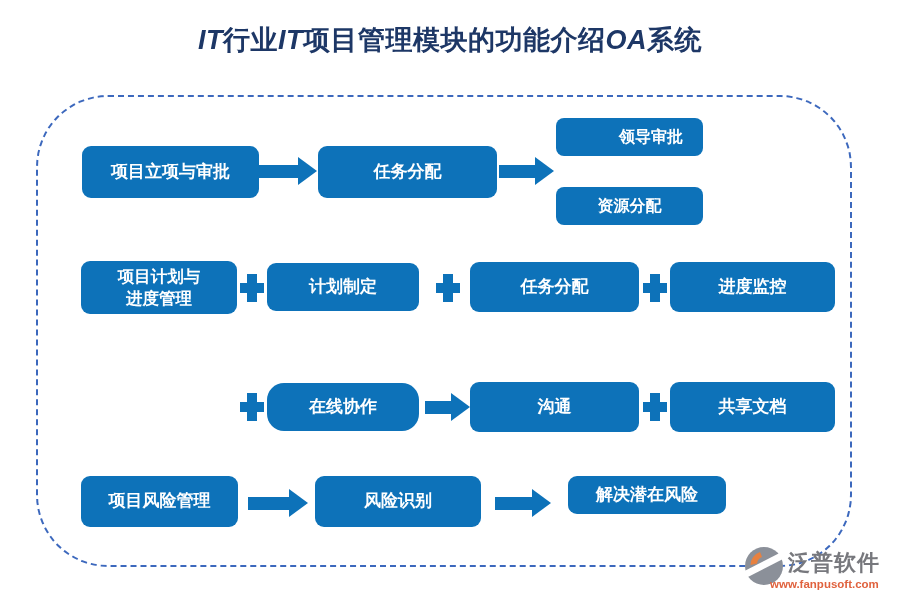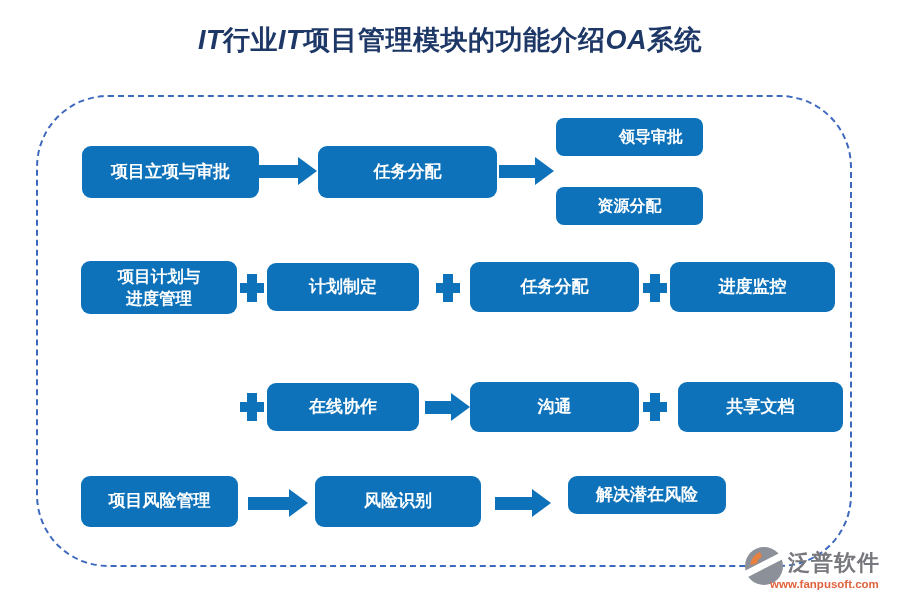--- a/index.html
+++ b/index.html
@@ -74,28 +74,28 @@
 
   <div class="box sm" style="left:556px;top:187px;width:147px;height:38px;">资源分配</div>
   <div class="plus" style="left:240px;top:274px;"></div>
   <div class="box" style="left:267px;top:263px;width:152px;height:48px;">计划制定</div>
   <div class="plus" style="left:436px;top:274px;"></div>
   <div class="box" style="left:470px;top:262px;width:169px;height:50px;">任务分配</div>
   <div class="plus" style="left:643px;top:274px;"></div>
   <div class="box" style="left:670px;top:262px;width:165px;height:50px;">进度监控</div>
 
   <div class="plus" style="left:240px;top:393px;"></div>
-  <div class="box" style="left:267px;top:383px;width:152px;height:48px;">在线协作</div>
+  <div class="box" style="left:267px;top:383px;width:152px;height:48px;border-radius:17px;">在线协作</div>
   <div class="arrow" style="left:425px;top:393px;width:45px;">
     <span class="shaft"></span>
       <span class="head"></span>
   </div>
   <div class="box" style="left:470px;top:382px;width:169px;height:50px;">沟通</div>
   <div class="plus" style="left:643px;top:393px;"></div>
-  <div class="box" style="left:670px;top:382px;width:165px;height:50px;margin-left:8px;">共享文档</div>
+  <div class="box" style="left:670px;top:382px;width:165px;height:50px;">共享文档</div>
 
   <div class="box" style="left:81px;top:476px;width:157px;height:51px;">项目风险管理</div>
   <div class="arrow" style="left:248px;top:489px;width:60px;">
     <span class="shaft"></span>
       <span class="head"></span>
   </div>
   <div class="box" style="left:315px;top:476px;width:166px;height:51px;">风险识别</div>
   <div class="arrow" style="left:495px;top:489px;width:56px;">
     <span class="shaft"></span>
       <span class="head"></span>

